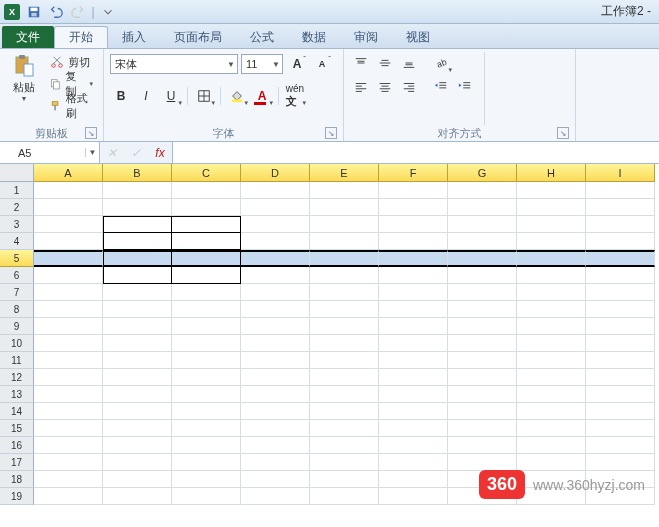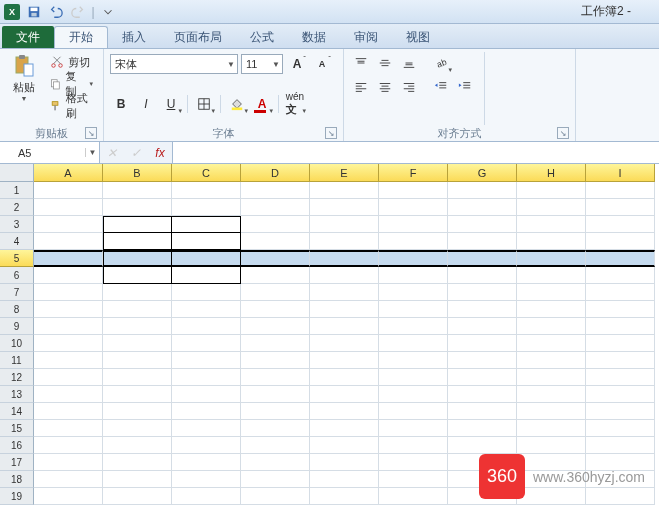--- a/index.html
+++ b/index.html
@@ -5,21 +5,21 @@
 * { box-sizing: border-box; margin: 0; padding: 0; font-family: "Microsoft YaHei", SimSun, Arial, sans-serif; }
 body { width: 659px; height: 527px; background: #fff; overflow: hidden; font-size: 12px; color: #333; position: relative; }
 
 
 .titlebar { height: 24px; background: linear-gradient(#e7f0fa,#d2e2f3); display: flex; align-items: center; padding: 0 4px; border-bottom: 1px solid #a3b9d2; }
 .app-icon { width: 16px; height: 16px; background: #207245; color: #fff; font-size: 9px; font-weight: bold; display: flex; align-items: center; justify-content: center; border-radius: 2px; margin-right: 4px; }
 .qat { display: flex; gap: 2px; align-items: center; }
 .qat-btn { width: 20px; height: 20px; display: flex; align-items: center; justify-content: center; cursor: pointer; border-radius: 2px; }
 .qat svg { width: 14px; height: 14px; }
 .title-spacer { flex: 1; }
-.doc-title { font-size: 12px; color: #333; margin-right: 24px; }
+.doc-title { font-size: 12px; color: #333; margin-right: 4px; }
 
 
 .tabsrow { height: 25px; background: linear-gradient(#e3edf7,#cfdef0); display: flex; align-items: flex-end; border-bottom: 1px solid #a3b9d2; }
 .file-tab { background: #1e6b3a; color: #fff; height: 22px; padding: 0 14px; display: flex; align-items: center; font-size: 12px; margin-left: 2px; border-radius: 2px 2px 0 0; cursor: pointer; }
 .tab { height: 22px; padding: 0 14px; display: flex; align-items: center; font-size: 12px; color: #3b5576; cursor: pointer; }
 .tab.active { background: #f3f7fb; border: 1px solid #a3b9d2; border-bottom: none; border-radius: 3px 3px 0 0; color: #3b5576; }
 
 
 .ribbon { height: 93px; background: #f3f7fb; border-bottom: 1px solid #a3b9d2; display: flex; }
 .group { border-right: 1px solid #cdd9e6; display: flex; flex-direction: column; padding: 3px 6px 0 6px; }
@@ -60,21 +60,21 @@
 .row-headers { position:absolute; left:0; top:18px; width:34px; }
 .row-h { width:34px; height:17px; background:#e8ecef; border-right:1px solid #9fb2c3; border-bottom:1px solid #c7d2dd; display:flex; align-items:center; justify-content:center; font-size:10px; color:#333; cursor:pointer; }
 .row-h.sel { background:linear-gradient(#fef59a,#fbdb58); border-bottom-color:#b8a23a; }
 .cells { position:absolute; left:34px; top:18px; right:0; }
 .cell-row { display:flex; height:17px; }
 .cell { height:17px; border-right:1px solid #d5dde5; border-bottom:1px solid #d5dde5; }
 .sel-row .cell { background:#c6dbef; }
 
 
 .watermark { position:absolute; right:14px; bottom:28px; display:flex; align-items:center; gap:8px; }
-.wm-badge { background:#e33; color:#fff; font-weight:normal; font-size:18px; padding:12px 8px; border-radius:6px; }
+.wm-badge { background:#e33; color:#fff; font-weight:bold; font-size:18px; padding:4px 8px; border-radius:6px; }
 .wm-text { display:flex; flex-direction:column; }
 .wm-text .t1 { font-size:18px; font-weight:bold; color:#333; }
 .wm-text .t2 { font-size:14px; color:#999; }
 </style>
 </head>
 <body>
 
 <div class="titlebar">
   <div class="app-icon">X</div>
   <div class="qat">
@@ -158,21 +158,21 @@
           </div>
       </div>
     </div>
     <div class="group-label">
         <span>剪贴板</span>
         <span class="launcher">↘</span>
       </div>
   </div>
 
   <div class="group font-group" style="width:240px">
-    <div class="group-body" style="flex-direction:column;gap:16px;width:100%">
+    <div class="group-body" style="flex-direction:column;gap:8px;width:100%">
       <div class="row">
         <div class="combo" style="width:128px">
             <span>宋体</span>
             <span style="flex:1"></span>
             <span class="dd">▼</span>
           </div>
         <div class="combo" style="width:42px">
             <span>11</span>
             <span style="flex:1"></span>
             <span class="dd">▼</span>

